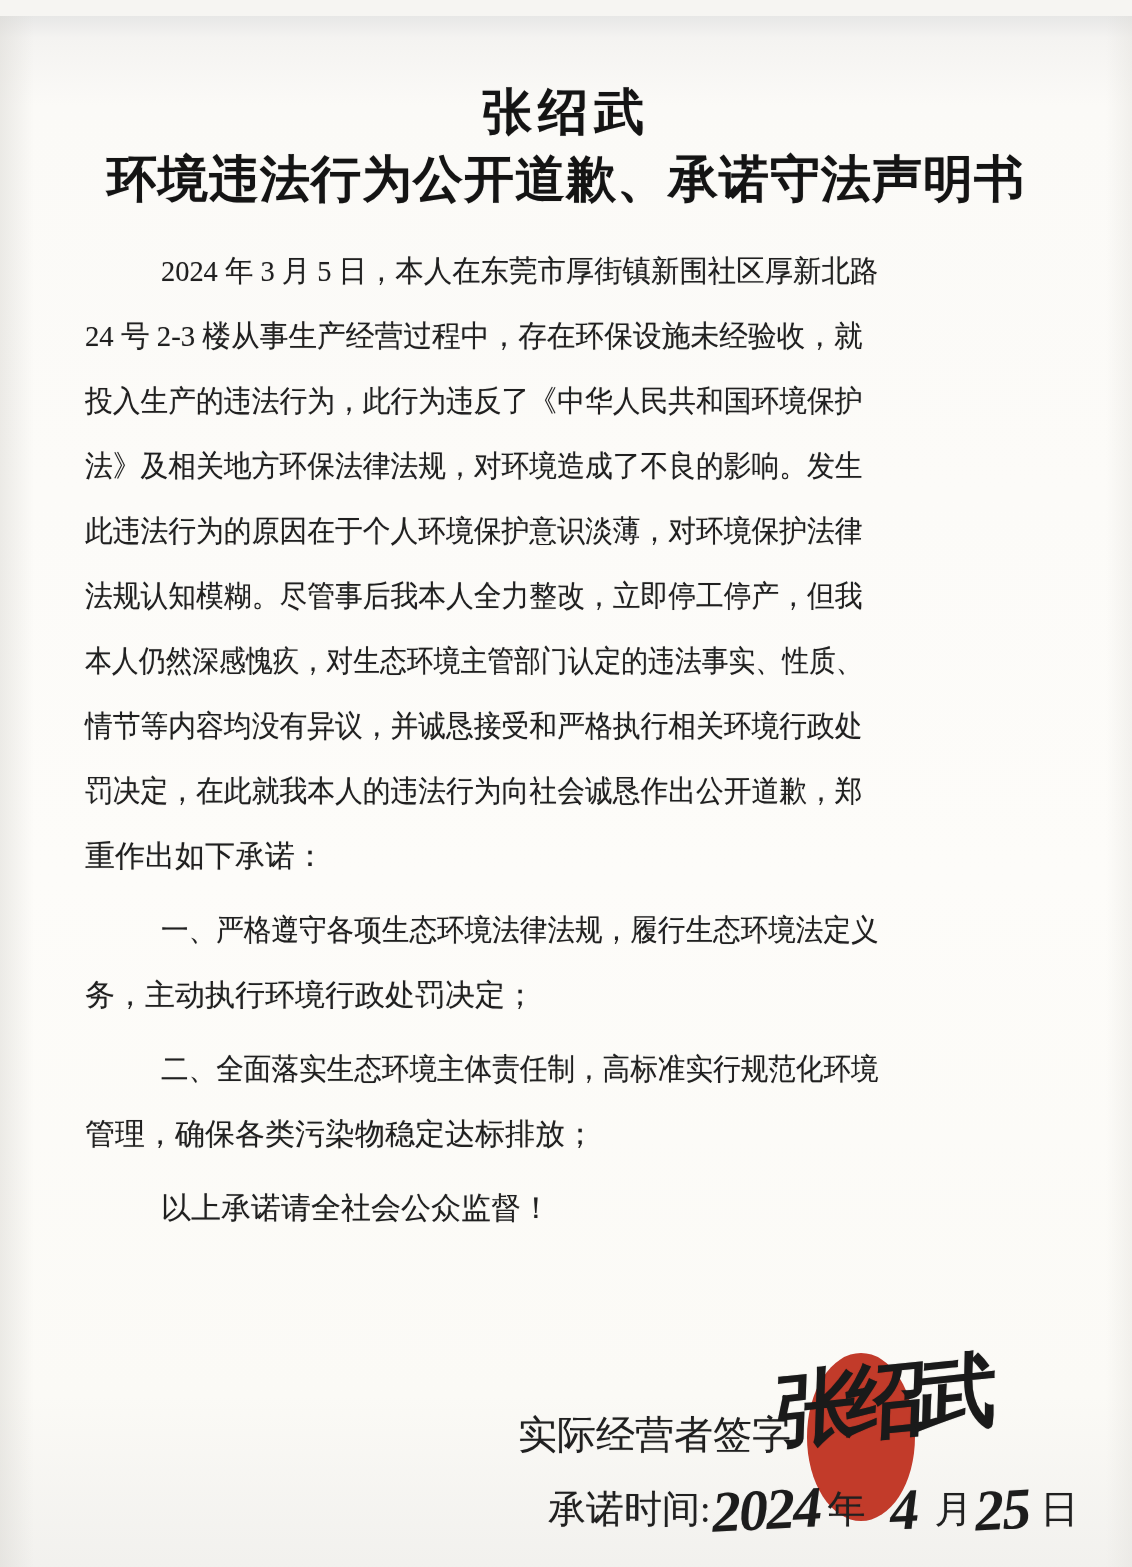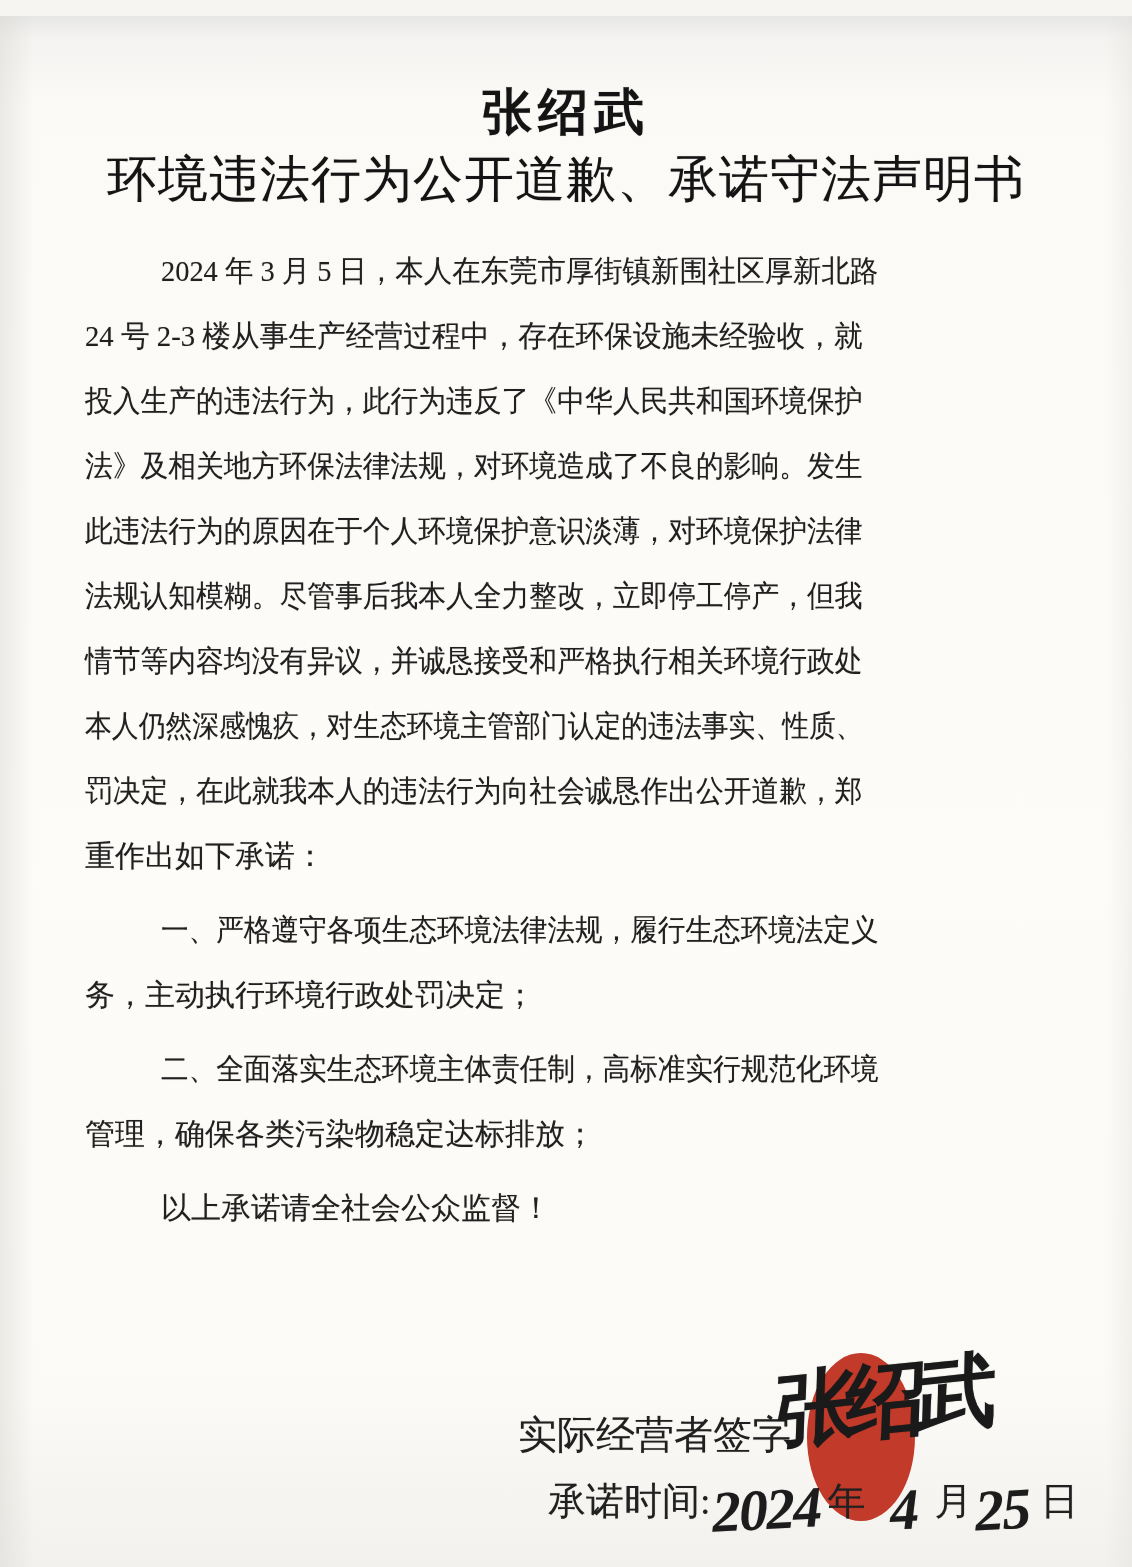--- a/index.html
+++ b/index.html
@@ -15,21 +15,21 @@
       linear-gradient(270deg, rgba(222,220,215,0.35) 0px, rgba(0,0,0,0) 26px),
       linear-gradient(180deg,#e7e7e6 0px,#f4f3f1 22px,#fbfaf7 90px,#fdfcf9 55%,#fbfaf6 88%,#f1f0ed 100%);
   }
   .titles{padding-top:64px;}
   .title-name{
     font-size:50px;font-weight:700;text-align:center;
     letter-spacing:6px;line-height:64px;color:#141414;
     text-shadow:0 0 1px rgba(0,0,0,.35);
   }
   .title-main{
-    font-size:50px;font-weight:400;text-align:center;
+    font-size:50px;font-weight:700;text-align:center;
     letter-spacing:1px;line-height:70px;color:#141414;
     text-shadow:0 0 1px rgba(0,0,0,.35);
   }
   .body-text{margin:24px 62px 0 85px;}
   .para + .para{margin-top:9px;}
   .line{
     font-size:30px;line-height:65px;height:65px;
     white-space:nowrap;overflow:visible;
     text-shadow:0 0 1px rgba(20,20,20,.3);
   }
@@ -44,21 +44,21 @@
   .signature{
     position:absolute;left:776px;top:1342px;z-index:2;
     font-size:82px;font-weight:700;letter-spacing:-12px;
     color:#1a1a1a;white-space:nowrap;
     transform:rotate(-6deg) skewX(-8deg);
     transform-origin:left center;
     text-shadow:0 0 1px rgba(0,0,0,.4);
   }
   .date-row{
     position:absolute;left:548px;top:1460px;z-index:2;
-    display:flex;align-items:flex-start;
+    display:flex;align-items:center;
     font-size:38px;white-space:nowrap;
     text-shadow:0 0 1px rgba(20,20,20,.3);
   }
   .hand{
     font-style:italic;font-weight:600;font-size:58px;
     letter-spacing:-2px;display:inline-block;
     transform:rotate(-3deg);color:#1c1c1c;
   }
   .d-year{margin-left:1px;}
   .d-yu{margin-left:8px;}
@@ -78,22 +78,22 @@
   </div>
 
   <div class="body-text">
       <div class="para">
         <div class="line first"><span class="fit" style="transform: scaleX(0.946875);">2024 年 3 月 5 日，本人在东莞市厚街镇新围社区厚新北路</span></div>
         <div class="line"><span class="fit" style="transform: scaleX(0.95724);">24 号 2-3 楼从事生产经营过程中，存在环保设施未经验收，就</span></div>
         <div class="line"><span class="fit" style="transform: scaleX(0.925752);">投入生产的违法行为，此行为违反了《中华人民共和国环境保护</span></div>
         <div class="line"><span class="fit" style="transform: scaleX(0.925752);">法》及相关地方环保法律法规，对环境造成了不良的影响。发生</span></div>
         <div class="line"><span class="fit" style="transform: scaleX(0.925752);">此违法行为的原因在于个人环境保护意识淡薄，对环境保护法律</span></div>
         <div class="line"><span class="fit" style="transform: scaleX(0.925752);">法规认知模糊。尽管事后我本人全力整改，立即停工停产，但我</span></div>
+        <div class="line"><span class="fit" style="transform: scaleX(0.893829);">本人仍然深感愧疚，对生态环境主管部门认定的违法事实、性质、</span></div>
         <div class="line"><span class="fit" style="transform: scaleX(0.925752);">情节等内容均没有异议，并诚恳接受和严格执行相关环境行政处</span></div>
-        <div class="line"><span class="fit" style="transform: scaleX(0.893829);">本人仍然深感愧疚，对生态环境主管部门认定的违法事实、性质、</span></div>
         <div class="line"><span class="fit" style="transform: scaleX(0.925752);">罚决定，在此就我本人的违法行为向社会诚恳作出公开道歉，郑</span></div>
         <div class="line last"><span class="fit">重作出如下承诺：</span></div>
       </div>
       <div class="para">
         <div class="line first"><span class="fit" style="transform: scaleX(0.92004);">一、严格遵守各项生态环境法律法规，履行生态环境法定义</span></div>
         <div class="line last"><span class="fit">务，主动执行环境行政处罚决定；</span></div>
       </div>
       <div class="para">
         <div class="line first"><span class="fit" style="transform: scaleX(0.92004);">二、全面落实生态环境主体责任制，高标准实行规范化环境</span></div>
         <div class="line last"><span class="fit">管理，确保各类污染物稳定达标排放；</span></div>

